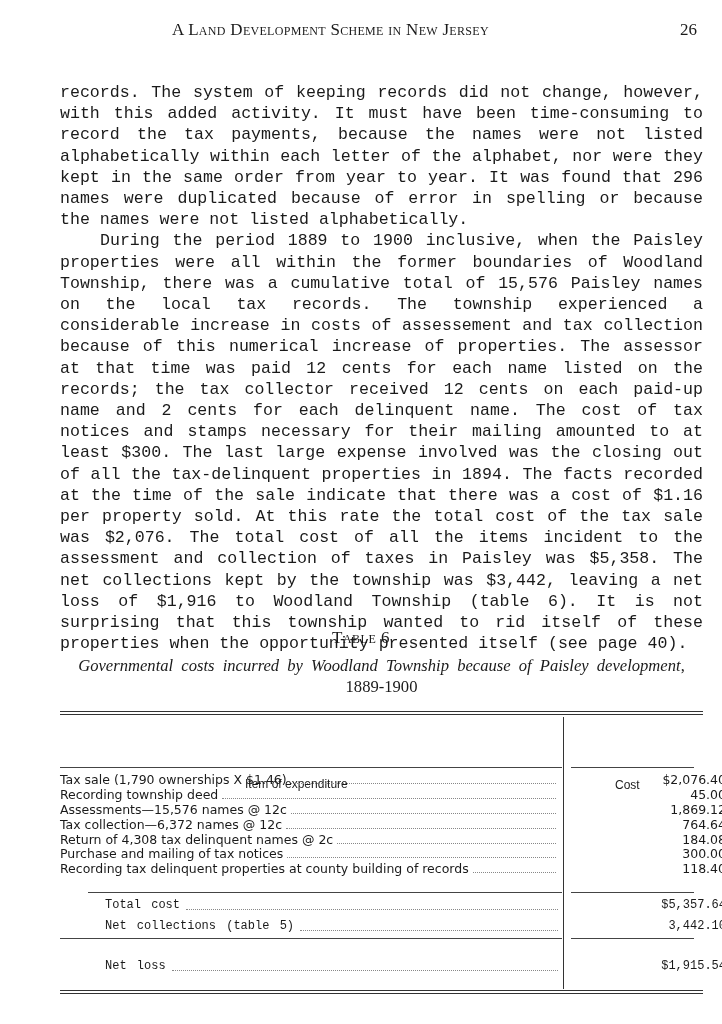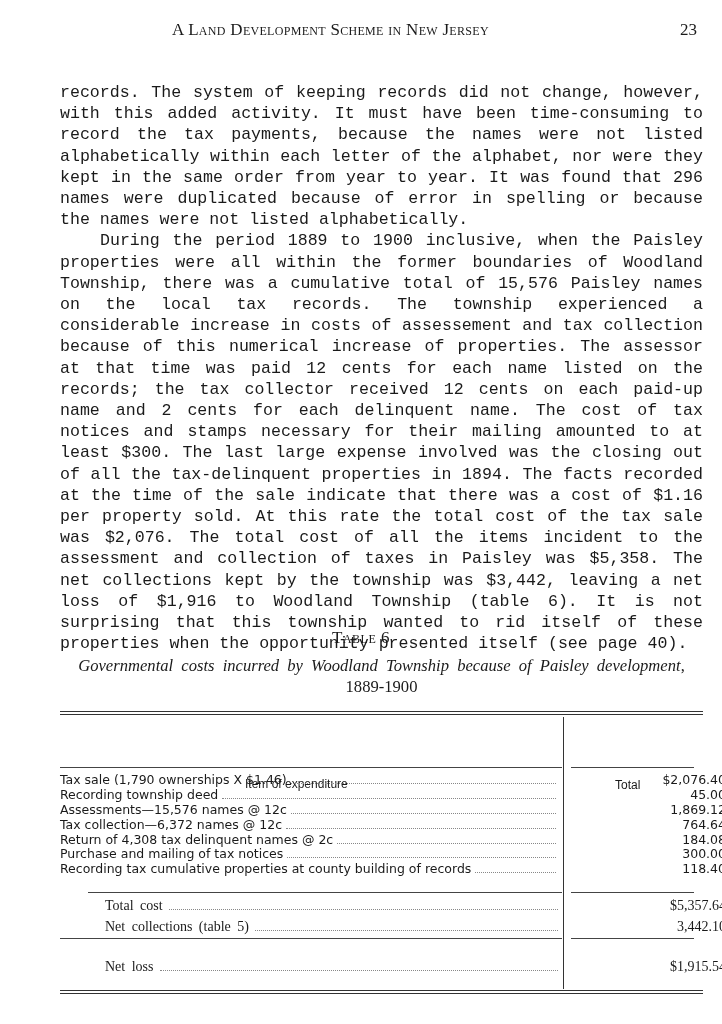--- a/index.html
+++ b/index.html
@@ -17,51 +17,51 @@
   .rule { position: absolute; left: 60px; width: 643px; border-top: 1px solid #333; }
   .vline { position: absolute; left: 563px; border-left: 1.5px solid #333; }
   .short-rule { position: absolute; border-top: 1px solid #444; }
   .th { position: absolute; font-family: "Liberation Sans", "DejaVu Sans", sans-serif; font-size: 12px; margin-top: 43px; }
   .rows { position: absolute; left: 60px; top: 773px; width: 643px; font-family: "DejaVu Sans", sans-serif; font-size: 12.5px; }
   .row { height: 14.9px; line-height: 14.9px; position: relative; white-space: nowrap; }
   .row .item { position: absolute; left: 0; width: 498px; display: flex; }
   .row .item span.txt { white-space: pre; padding-right: 4px; }
   .row .item span.dots { flex: 1; border-bottom: 1px dotted #888; height: 10px; margin-right: 2px; }
   .row .cost { position: absolute; left: 525px; width: 141px; text-align: right; padding-right: 0; }
-  .sum-rows { position: absolute; left: 60px; width: 643px; font-family: Liberation Serif, serif; font-size: 14px; }
+  .sum-rows { position: absolute; left: 60px; width: 643px; font-family: Liberation Mono, monospace; font-size: 12px; }
   .sum-row { height: 21px; line-height: 21px; position: relative; }
   .sum-row .item { position: absolute; left: 45px; width: 453px; display: flex; }
   .sum-row .item span.txt { white-space: pre; padding-right: 6px; word-spacing: 3px; }
   .sum-row .item span.dots { flex: 1; border-bottom: 1px dotted #888; height: 14px; }
   .sum-row .cost { position: absolute; left: 525px; width: 141px; text-align: right; }
 </style>
 </head>
 <body>
 
 <div class="header">
   <span class="running-title">A Land Development Scheme in New Jersey</span>
-  <span class="page-number">23</span>
+  <span class="page-number">26</span>
 </div>
 
 <div class="body-text">
   <p>records. The system of keeping records did not change, however, with this added activity. It must have been time-consuming to record the tax payments, because the names were not listed alphabetically within each letter of the alphabet, nor were they kept in the same order from year to year. It was found that 296 names were duplicated because of error in spelling or because the names were not listed alphabetically.</p>
   <p class="indent">During the period 1889 to 1900 inclusive, when the Paisley properties were all within the former boundaries of Woodland Township, there was a cumulative total of 15,576 Paisley names on the local tax records. The township experienced a considerable increase in costs of assessement and tax collection because of this numerical increase of properties. The assessor at that time was paid 12 cents for each name listed on the records; the tax collector received 12 cents on each paid-up name and 2 cents for each delinquent name. The cost of tax notices and stamps necessary for their mailing amounted to at least $300. The last large expense involved was the closing out of all the tax-delinquent properties in 1894. The facts recorded at the time of the sale indicate that there was a cost of $1.16 per property sold. At this rate the total cost of the tax sale was $2,076. The total cost of all the items incident to the assessment and collection of taxes in Paisley was $5,358. The net collections kept by the township was $3,442, leaving a net loss of $1,916 to Woodland Township (table 6). It is not surprising that this township wanted to rid itself of these properties when the opportunity presented itself (see page 40).</p>
 </div>
 
 <div class="table-label">Table 6</div>
 <div class="table-caption">
   <span class="it">Governmental costs incurred by Woodland Township because of Paisley development</span><span>, 1889-1900</span>
 </div>
 
 <div class="rule" style="top:711px;"></div>
 <div class="rule" style="top:714px;"></div>
 <div class="vline" style="top:717px;height:272px;"></div>
 
 <div class="th" style="left:245px;top:734px;">Item of expenditure</div>
-<div class="th" style="left:615px;top:735px;">Total</div>
+<div class="th" style="left:615px;top:735px;">Cost</div>
 
 <div class="short-rule" style="left:60px;width:502px;top:767px;"></div>
 <div class="short-rule" style="left:571px;width:123px;top:767px;"></div>
 
 <div class="rows">
   <div class="row">
     <div class="item">
         <span class="txt">Tax sale (1,790 ownerships X $1.46)</span>
         <span class="dots"></span>
       </div>
@@ -97,21 +97,21 @@
   </div>
   <div class="row">
     <div class="item">
         <span class="txt">Purchase and mailing of tax notices</span>
         <span class="dots"></span>
       </div>
     <div class="cost">300.00</div>
   </div>
   <div class="row">
     <div class="item">
-        <span class="txt">Recording tax cumulative properties at county building of records</span>
+        <span class="txt">Recording tax delinquent properties at county building of records</span>
         <span class="dots"></span>
       </div>
     <div class="cost">118.40</div>
   </div>
 </div>
 
 <div class="short-rule" style="left:88px;width:474px;top:892px;"></div>
 <div class="short-rule" style="left:571px;width:123px;top:892px;"></div>
 
 <div class="sum-rows" style="top:895px;">

